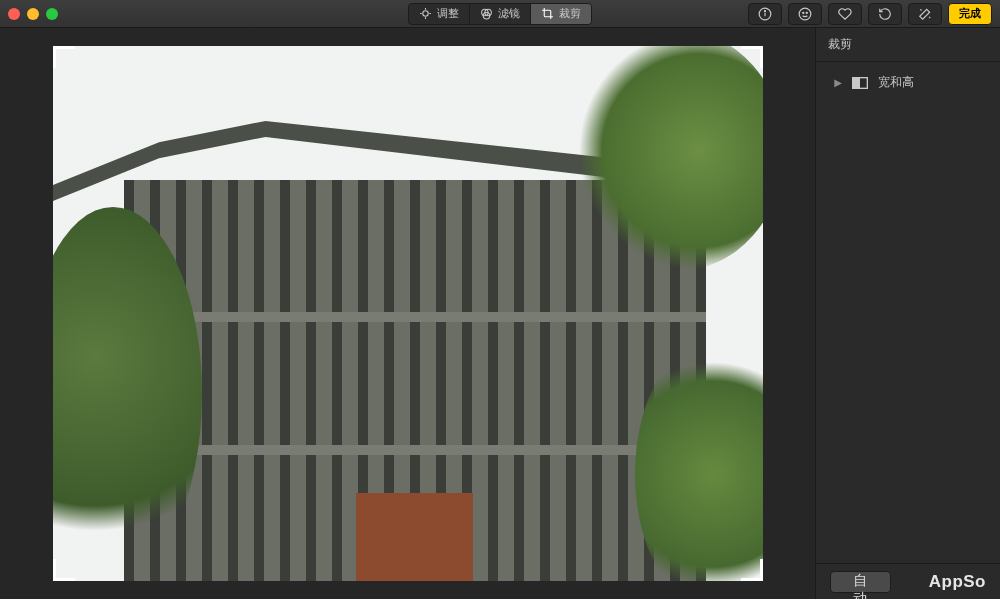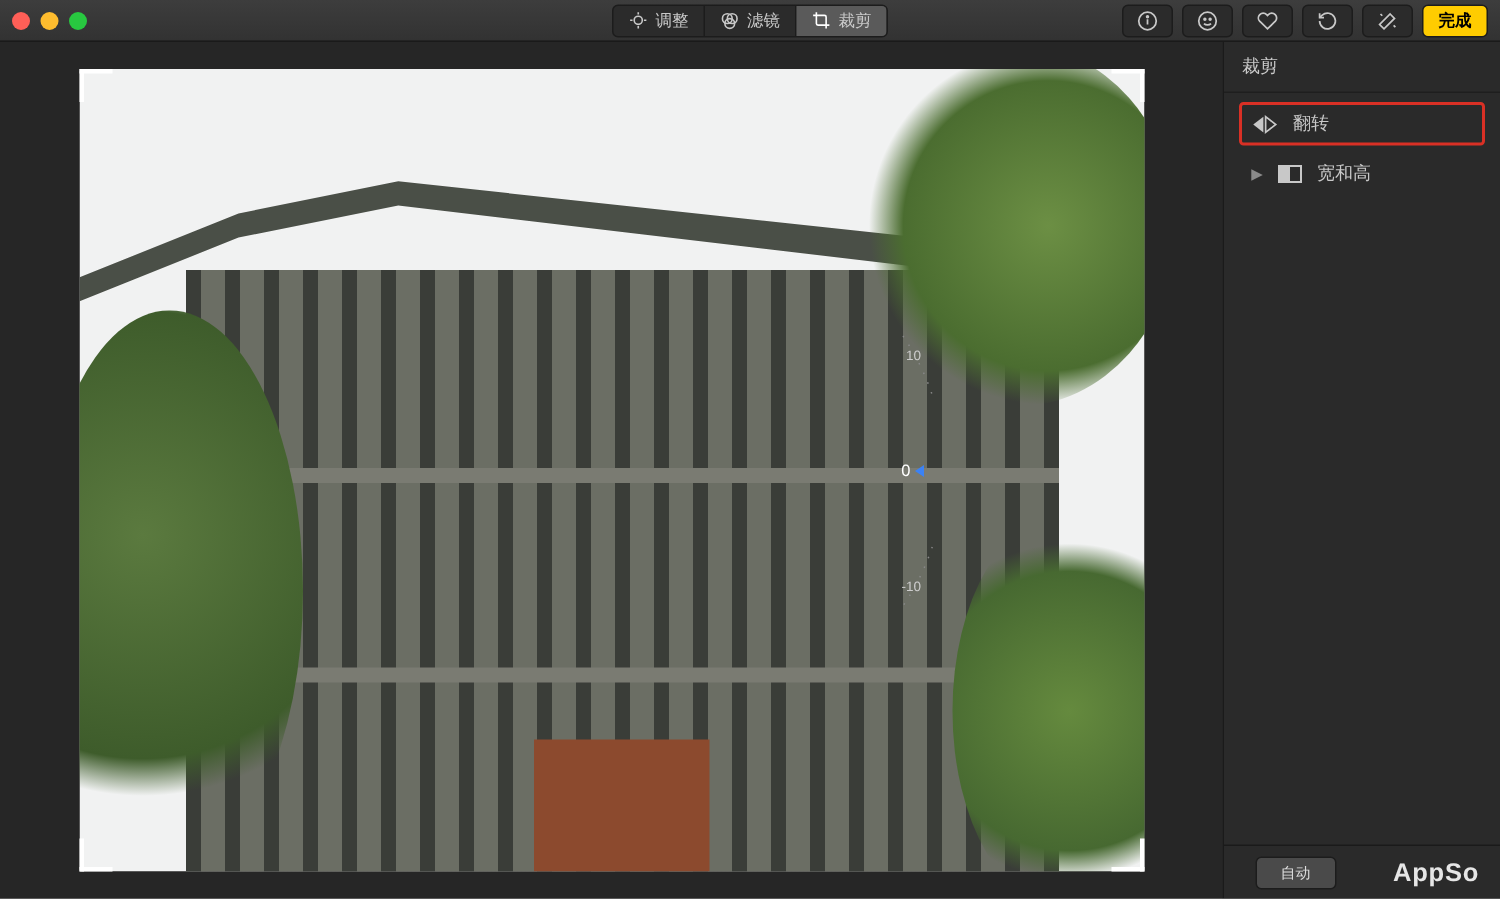--- a/index.html
+++ b/index.html
@@ -61,21 +61,21 @@
   
   .sidebar{width:185px;background:#2a2a2a;border-left:1px solid #1a1a1a;display:flex;flex-direction:column;}
   .sb-title{padding:8px 12px;font-size:12px;color:var(--txt);border-bottom:1px solid #1e1e1e;}
   .sb-body{flex:1;padding:6px 10px;}
   .sb-item{display:flex;align-items:center;gap:10px;padding:6px 8px;font-size:12px;color:var(--txt);border-radius:3px;cursor:pointer;margin-bottom:4px;}
   .sb-item.highlight{border:2px solid #d93025;padding:4px 6px;}
   .sb-item .caret{width:8px;text-align:center;color:var(--txt-dim);font-size:10px;}
   .sb-item svg{flex-shrink:0;}
   
   .footer{height:36px;background:#2a2a2a;border-top:1px solid #1a1a1a;display:flex;align-items:center;justify-content:flex-end;padding:0 14px;gap:14px;}
-  .auto-btn{height:22px;padding:0 16px;border-radius:4px;background:#4a4a4a;color:#ddd;border:1px solid #1c1c1c;font-size:10px;cursor:pointer;}
+  .auto-btn{height:22px;padding:0 16px;border-radius:4px;background:#4a4a4a;color:#ddd;border:1px solid #1c1c1c;font-size:14px;cursor:pointer;}
   .brand{color:#e6e6e6;font-size:17px;font-weight:700;letter-spacing:.5px;margin-left:24px;}
 </style>
 </head>
 <body>
 
 <div class="window">
 
   <div class="toolbar">
     <div class="traffic">
       <div class="light red"></div>
@@ -168,43 +168,25 @@
           <div class="tree l"></div>
           <div class="tree r1"></div>
           <div class="tree r2"></div>
         </div>
         <div class="crop-corner cc-tl"></div>
         <div class="crop-corner cc-tr"></div>
         <div class="crop-corner cc-bl"></div>
         <div class="crop-corner cc-br"></div>
       </div>
 
-      <div class="dial">
-        <svg width="68" height="200" viewBox="0 0 68 200">
-          <path d="M48 10 A 160 160 0 0 1 48 190" stroke="#888" stroke-width="1" fill="none" stroke-dasharray="1 6"></path>
-        </svg>
-        <div class="dial-label" style="top:18px">10</div>
-        <div class="dial-center">
-          <span>0</span>
-          <span class="tri"></span>
-        </div>
-        <div class="dial-label" style="bottom:18px">-10</div>
-      </div>
     </div>
 
     <div class="sidebar">
       <div class="sb-title">裁剪</div>
       <div class="sb-body">
-        <div class="sb-item highlight">
-          <svg width="18" height="14" viewBox="0 0 24 18" fill="#c8c8c8">
-              <path d="M11 2l-9 7 9 7z"></path>
-              <path d="M13 2l9 7-9 7z" fill="none" stroke="#c8c8c8" stroke-width="1.5"></path>
-            </svg>
-          <span>翻转</span>
-        </div>
         <div class="sb-item">
           <span class="caret">▶</span>
           <svg width="16" height="12" viewBox="0 0 24 18" fill="none" stroke="#c8c8c8" stroke-width="2">
               <rect x="1" y="1" width="22" height="16"></rect>
               <rect x="1" y="1" width="10" height="16" fill="#c8c8c8"></rect>
             </svg>
           <span>宽和高</span>
         </div>
       </div>
 

